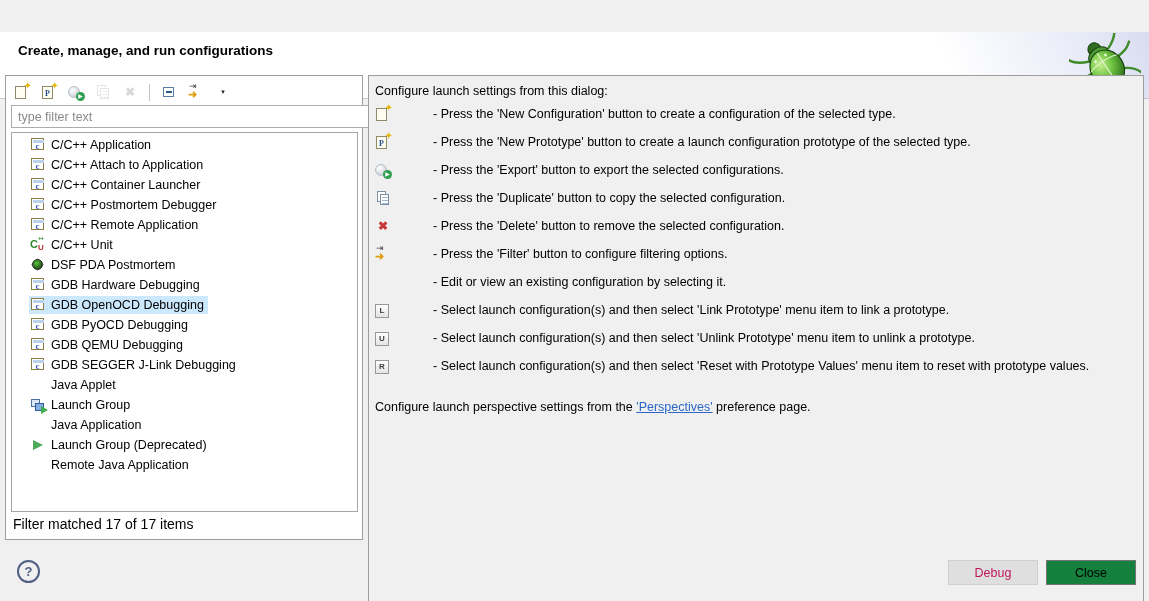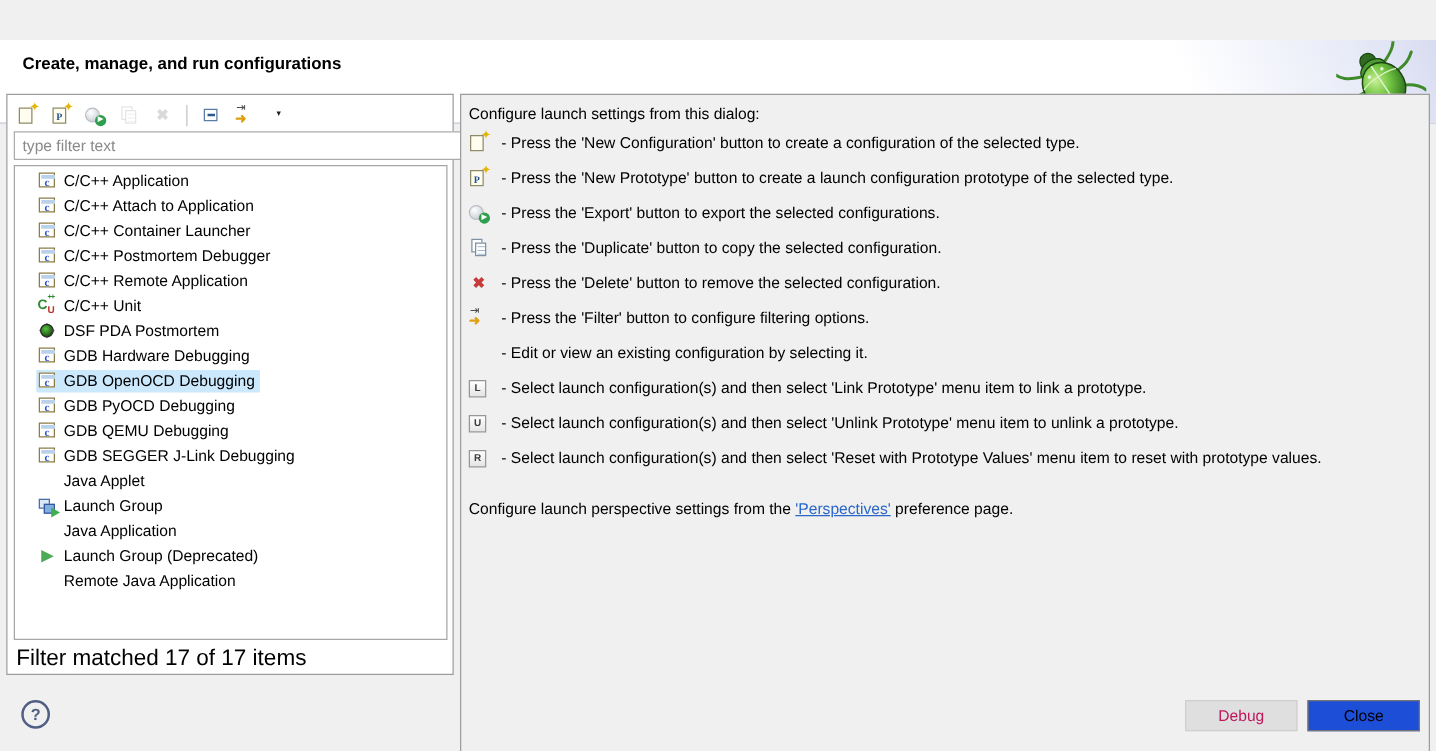--- a/index.html
+++ b/index.html
@@ -29,34 +29,34 @@
   
   .filter-input { position:absolute; left:5px; top:29px; width:397px; height:23px;
     border:1px solid #acacac; padding:0 6px; font:12.5px "Liberation Sans",sans-serif; color:#000; background:#fff; }
   .filter-input::placeholder { color:#8a8a8a; }
   .tree { position:absolute; left:5px; top:56px; width:347px; height:380px;
     border:1px solid #a6a6a6; background:#fff; overflow:hidden; padding-top:2px; }
   .tree-row { height:20px; display:flex; align-items:center; padding-left:17px; cursor:default; }
   .row-inner { display:inline-flex; align-items:center; height:18px; padding:0 4px 0 1px; border-radius:1px; }
   .row-inner.selected { background:#cbe8fc; }
   .row-label { margin-left:5px; white-space:nowrap; }
-  .status { position:absolute; left:7px; top:440px; font-size:18px; }
+  .status { position:absolute; left:7px; top:440px; font-size:14px; }
   
   .rp-title { position:absolute; left:6px; top:8px; }
   .help-lines { position:absolute; left:6px; top:24px; width:760px; }
   .hl { height:28px; display:flex; align-items:center; }
   .hl-ic { width:26px; display:inline-flex; justify-content:flex-start; align-items:center; }
-  .hl-tx { white-space:nowrap; }
+  .hl-tx { white-space:nowrap;margin-left:32px; }
   .persp { position:absolute; left:6px; top:324px; }
   .link { color:#2a67c9; text-decoration:underline; cursor:pointer; }
   
   .help-btn { position:absolute; left:17px; top:560px; width:23px; height:23px; border:2px solid #515e84;
     border-radius:50%; color:#515e84; font-weight:bold; font-size:13px; text-align:center; line-height:19px; cursor:pointer; }
   .btn { position:absolute; top:560px; width:90px; height:25px; font:12.5px "Liberation Sans",sans-serif;
-    background:#1d4ed8; border:1px solid #747474; cursor:pointer; }
+    background:#15803d; border:1px solid #747474; cursor:pointer; }
   .btn-debug { left:948px; background:#dfdfdf; border:1px solid #cfcfcf; color:#be185d; cursor:default; }
   .btn-close { left:1046px; }
   
   .ic { position:relative; display:inline-block; width:16px; height:16px; flex:0 0 auto; }
   .ic.dis { filter:grayscale(1) opacity(.5); }
   .spacer16 { display:inline-block; width:16px; height:16px; flex:0 0 auto; }
   
   .ic-new-config .pg, .ic-new-prototype .pg { position:absolute; left:1px; top:2px; width:11px; height:13px;
     background:#fffdf0; border:1px solid #8f8a6a; }
   .ic-new-config .star, .ic-new-prototype .star { position:absolute; right:-2px; top:-4px; color:#e3b505; font-size:10px; }

